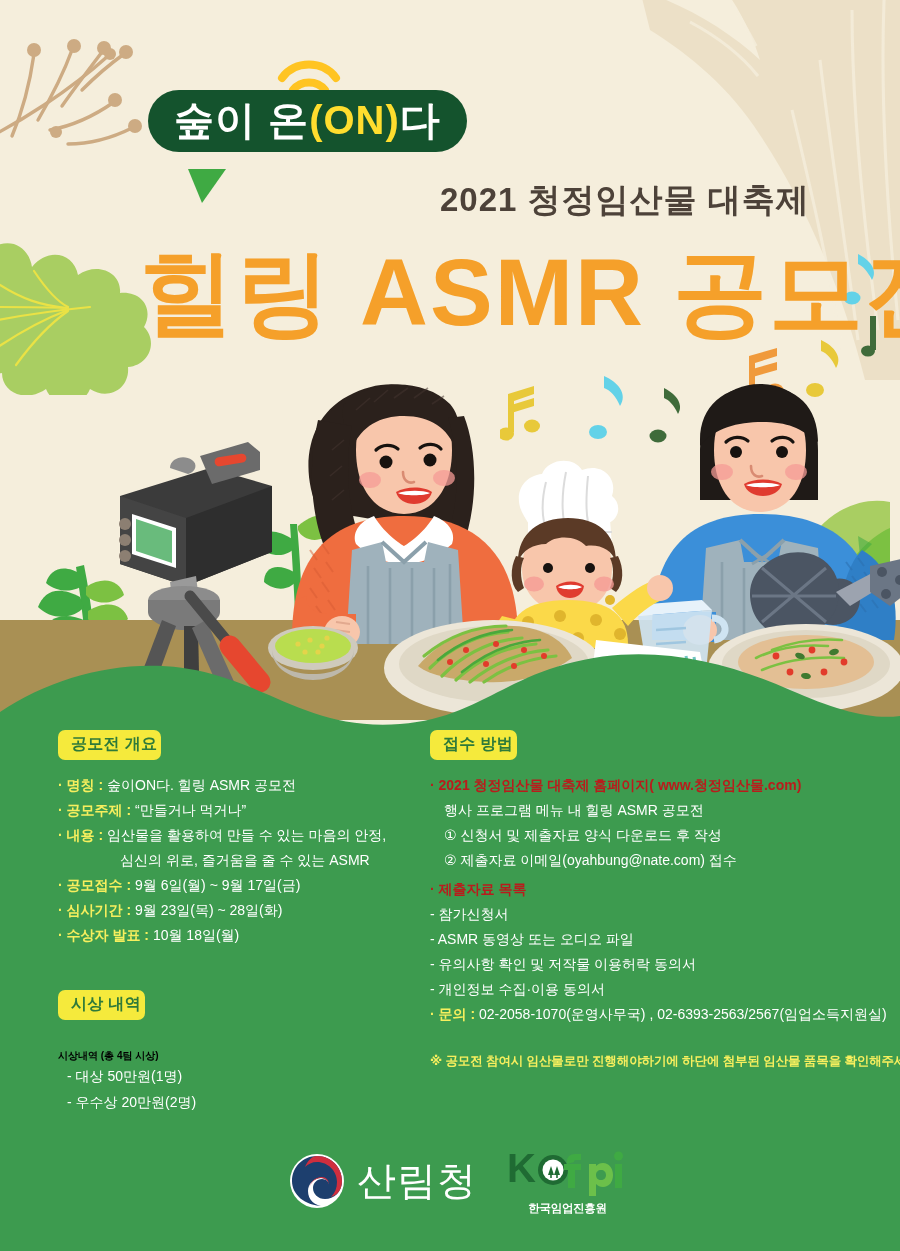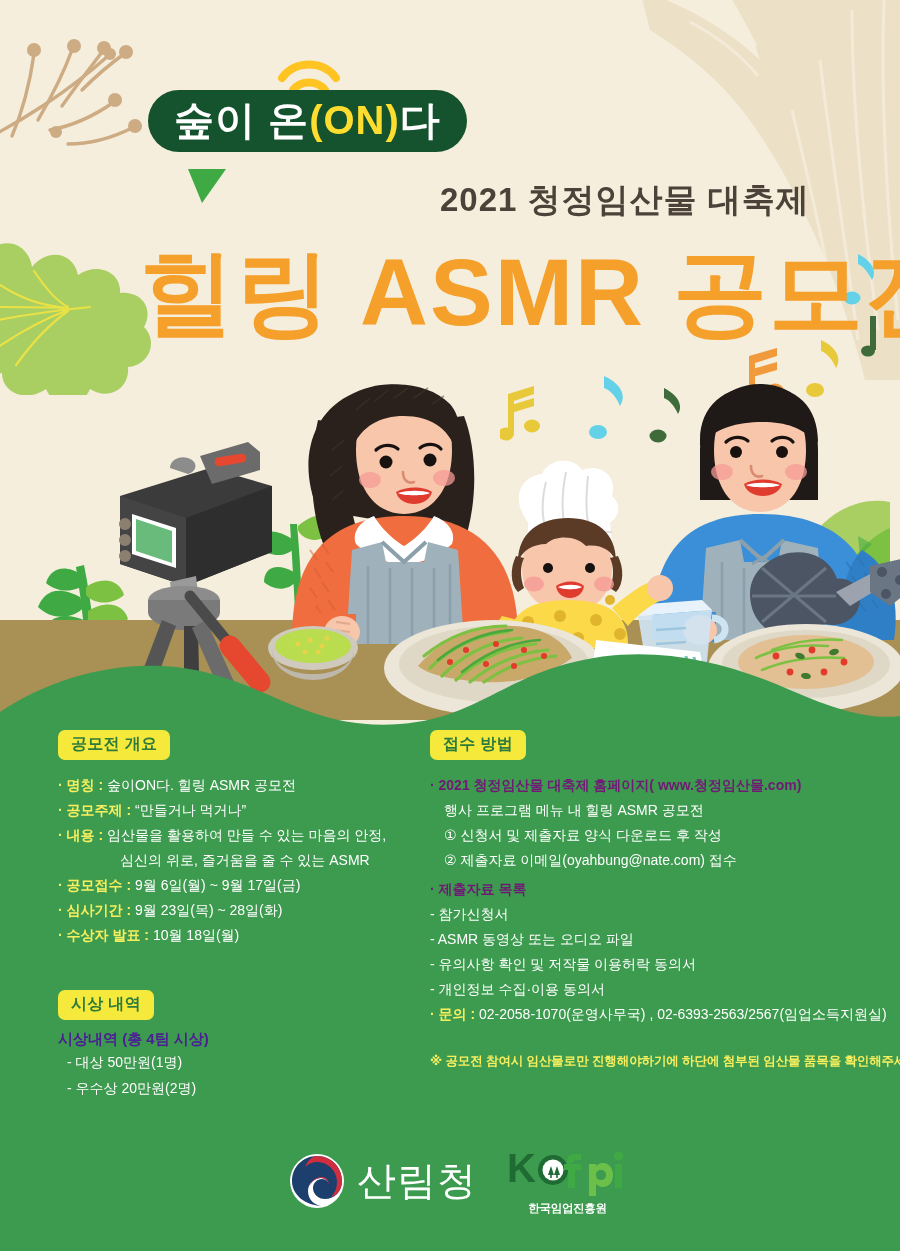--- a/index.html
+++ b/index.html
@@ -66,36 +66,36 @@
   
   .illus{position:absolute;left:0;top:300px;width:900px;height:420px;}
 
   
   .content{position:absolute;left:0;top:720px;width:900px;height:420px;color:#ffffff;}
 
   .badge{
     display:inline-block;
     background:#f5ea3c;color:#2e7a3a;
     font-size:16px;font-weight:bold;
-    padding:4px 13px 5px 13px;border-radius:7px;
+    padding:4px 4px 5px 13px;border-radius:7px;
     letter-spacing:.3px;
   }
 
   .col-left{position:absolute;left:58px;top:10px;width:350px;}
   .col-right{position:absolute;left:430px;top:10px;width:450px;}
 
   .lines{margin-top:13px;}
   .ln{font-size:14px;line-height:25px;color:#ffffff;white-space:nowrap;}
   .ln .k{color:#f7ef5e;font-weight:bold;}
   .ln.ind{padding-left:14px;}
   .ln.ind2{padding-left:62px;}
-  .ln.yl{color:#701a75;font-weight:bold;}
+  .ln.yl{color:#b91c1c;font-weight:bold;}
 
   .award-head{margin-top:42px;}
-  .award-title{color:#4c1d95;font-weight:bold;font-size:15px;margin-top:10px;}
+  .award-title{color:#000000;font-weight:bold;font-size:10px;margin-top:29px;}
   .award-item{font-size:14px;line-height:26px;padding-left:9px;}
 
   .note{
     margin-top:26px;color:#f7ef5e;font-size:12.5px;font-weight:bold;
     letter-spacing:-.1px;white-space:nowrap;
   }
 
   
   .footer{position:absolute;left:0;top:1140px;width:900px;height:100px;}
   .logo-kfs{position:absolute;left:288px;top:12px;display:flex;align-items:center;gap:11px;}

